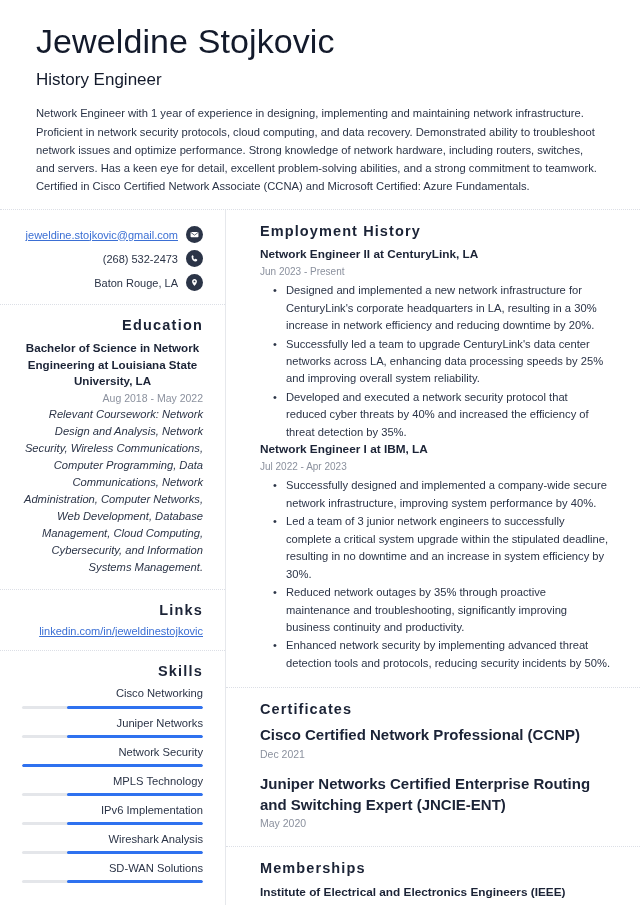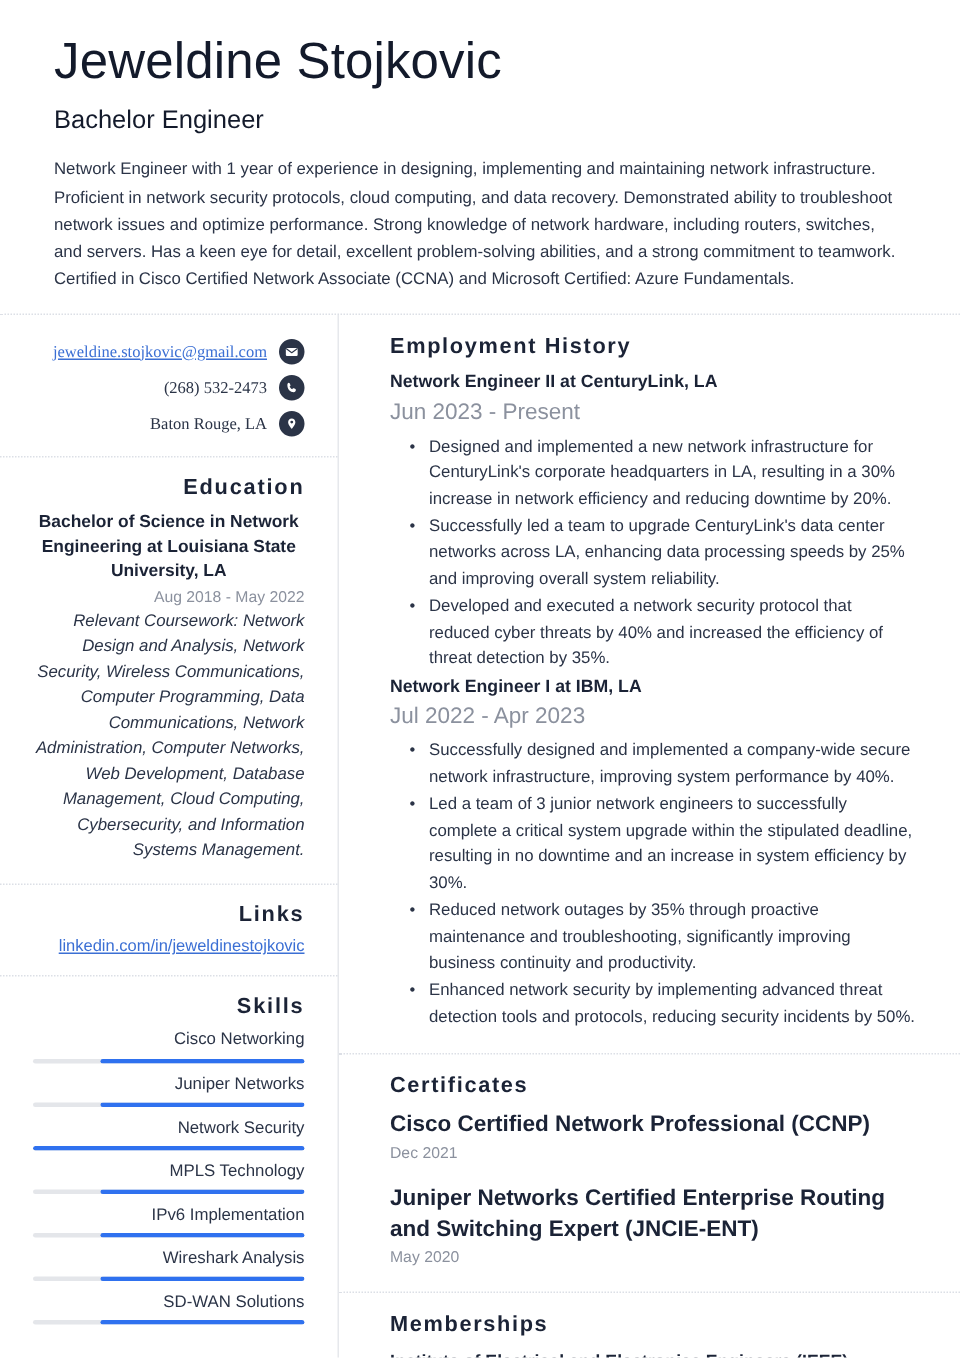--- a/index.html
+++ b/index.html
@@ -84,21 +84,20 @@
     flex-direction: column;
     gap: 7px;
     align-items: flex-end;
     padding-top: 4px;
   }
   .contact-row {
     display: flex;
     align-items: center;
     justify-content: flex-end;
     gap: 8px;
-    font-family: Liberation Serif, serif;
   }
   .contact-text {
     font-size: 11px;
     color: #2b3447;
     line-height: 1.3;
   }
   .contact-text.link {
     color: #3b6fd4;
     text-decoration: underline;
   }
@@ -193,21 +192,21 @@
   .job { }
   .job:last-child { margin-bottom: 0; }
   .job-head {
     font-size: 11.8px;
     font-weight: 700;
     color: #1b2336;
     line-height: 1.35;
     margin: 0;
   }
   .job-date {
-    font-size: 15px;
+    font-size: 10px;
     color: #8b919e;
     line-height: 1.5;
     margin: 1px 0 3px 0;
   }
   ul.bullets {
     margin: 0;
     padding-left: 26px;
     list-style: none;
   }
   ul.bullets li {
@@ -250,21 +249,21 @@
   }
   .member-name:last-child { margin-bottom: 0; }
 </style>
 </head>
 <body>
 
 <div class="page">
 
   <div class="header">
     <h1 class="full-name">Jeweldine Stojkovic</h1>
-    <div class="job-title">Bachelor Engineer</div>
+    <div class="job-title">History Engineer</div>
     <p class="summary">Network Engineer with 1 year of experience in designing, implementing and maintaining network infrastructure. Proficient in network security protocols, cloud computing, and data recovery. Demonstrated ability to troubleshoot network issues and optimize performance. Strong knowledge of network hardware, including routers, switches, and servers. Has a keen eye for detail, excellent problem-solving abilities, and a strong commitment to teamwork. Certified in Cisco Certified Network Associate (CCNA) and Microsoft Certified: Azure Fundamentals.</p>
   </div>
 
   <div class="hr"></div>
 
   <div class="columns">
 
     <div class="col-left">
 
       <div class="block">

